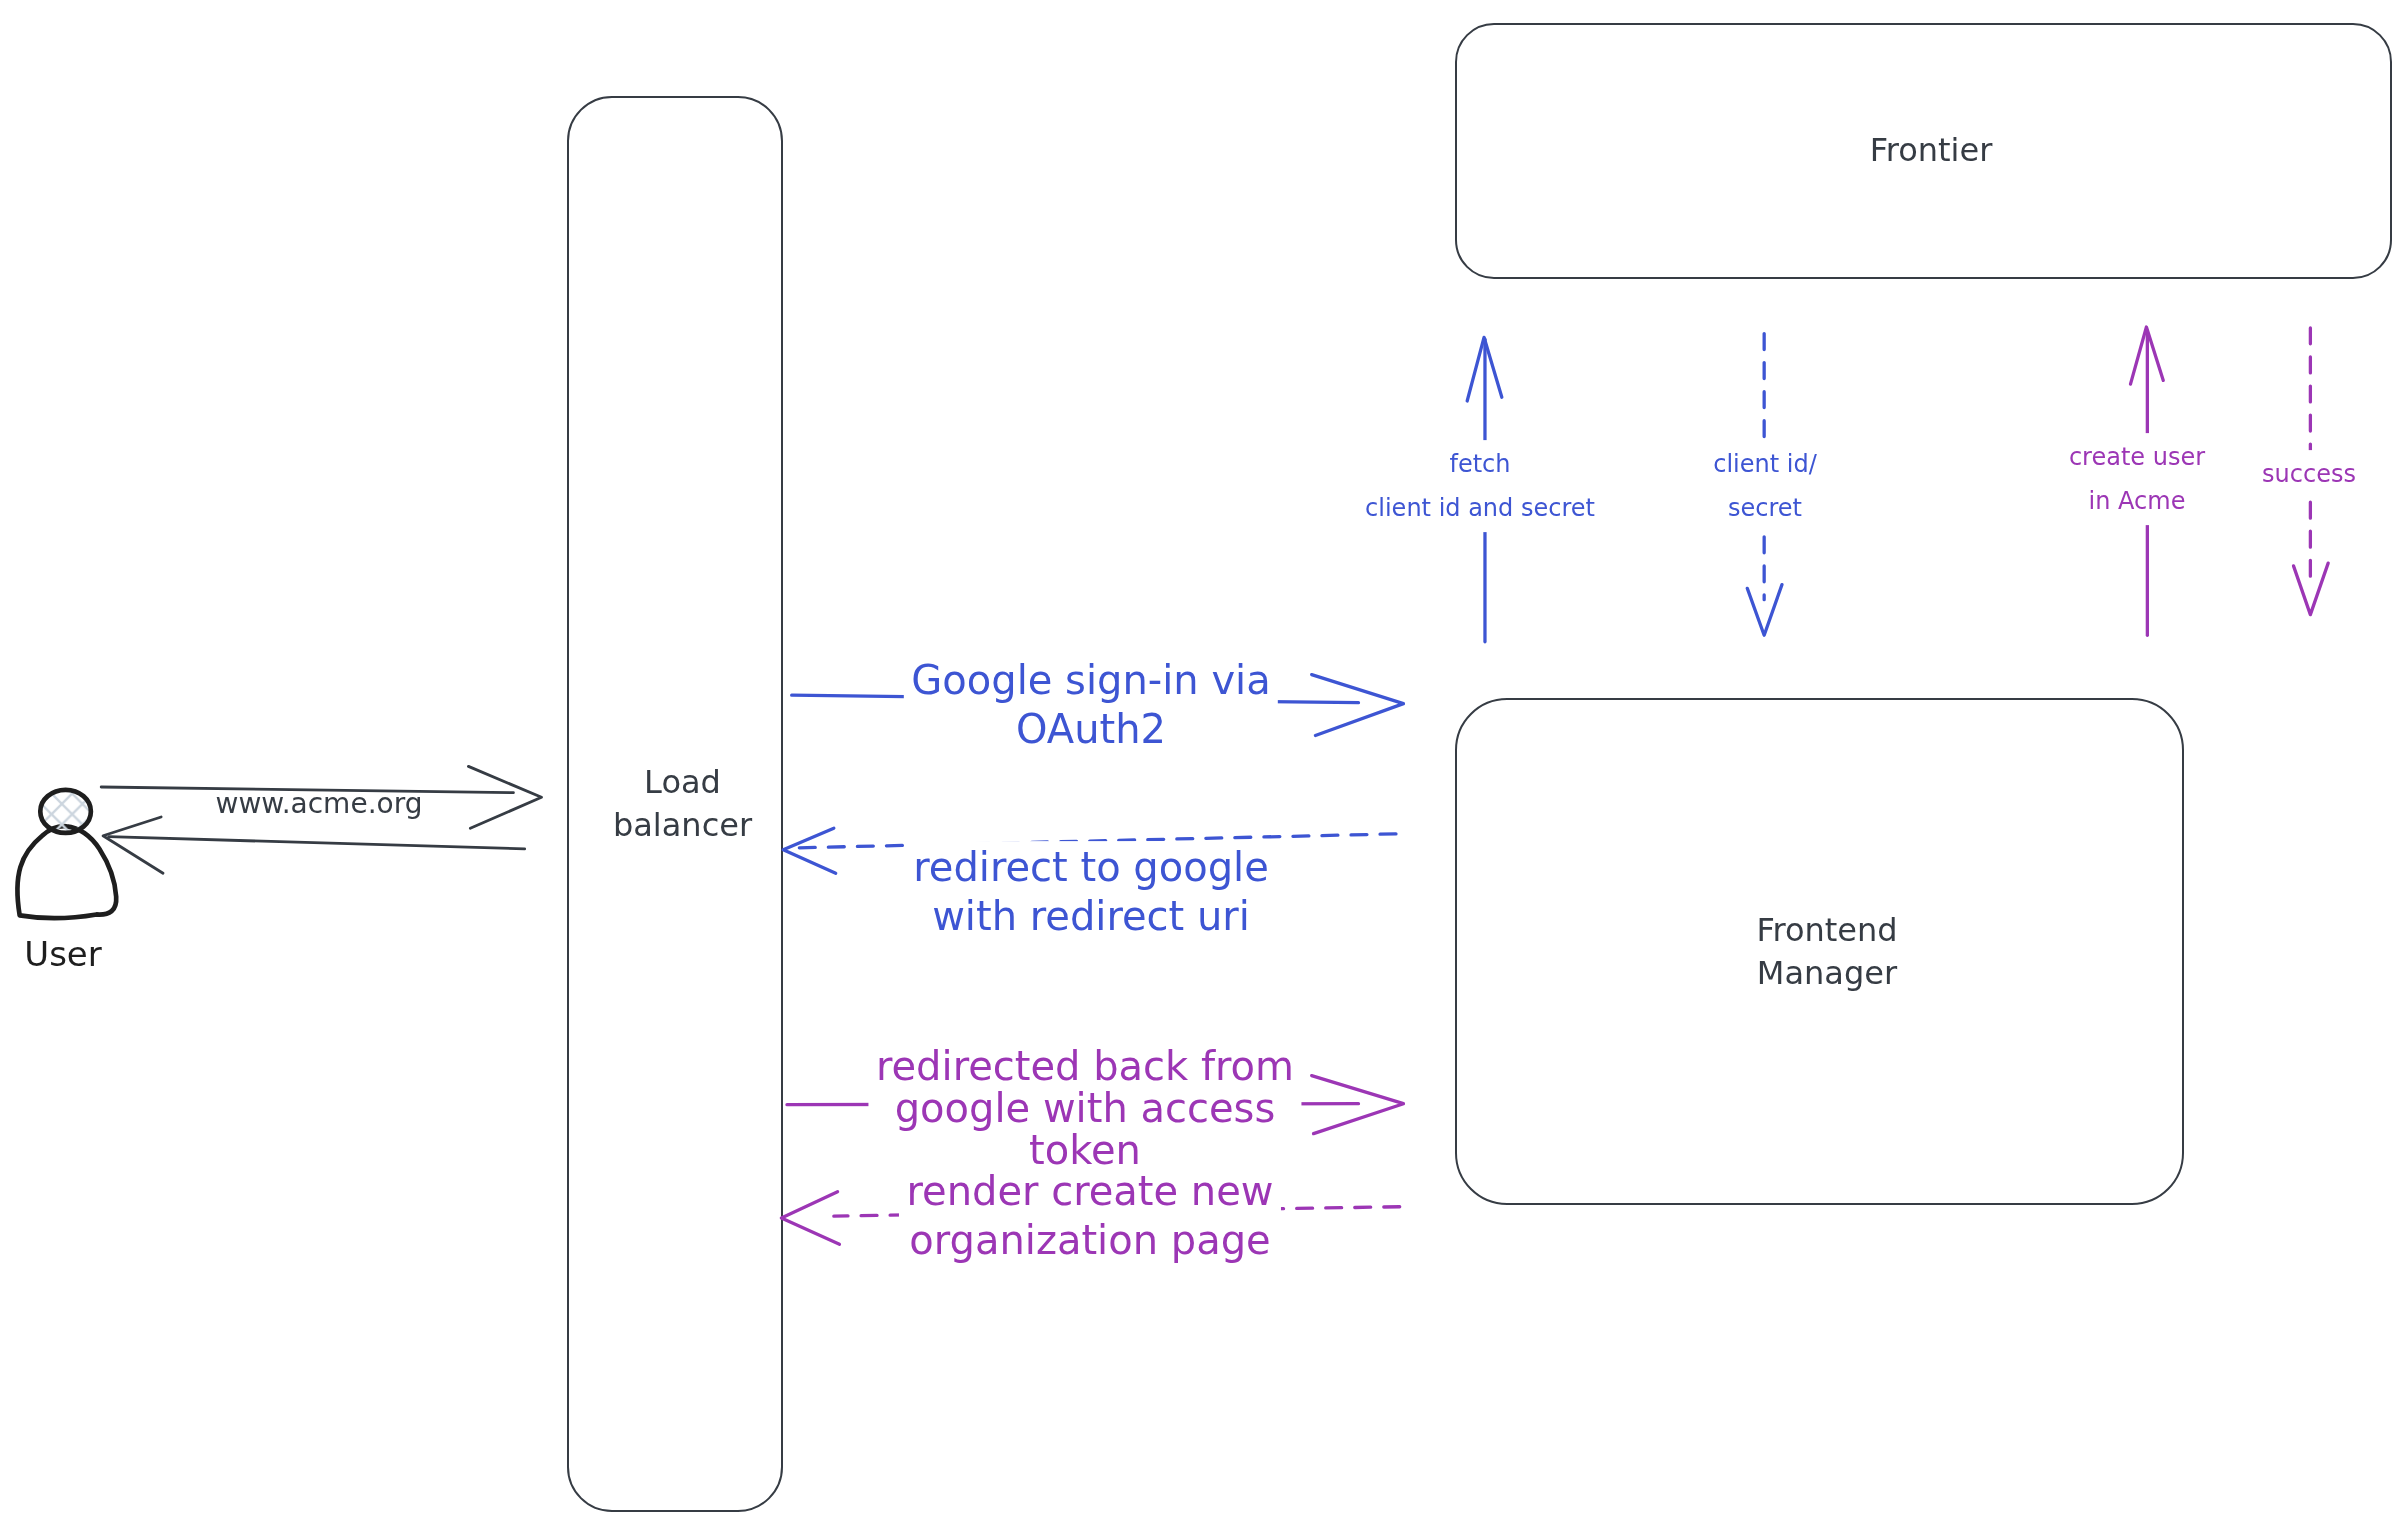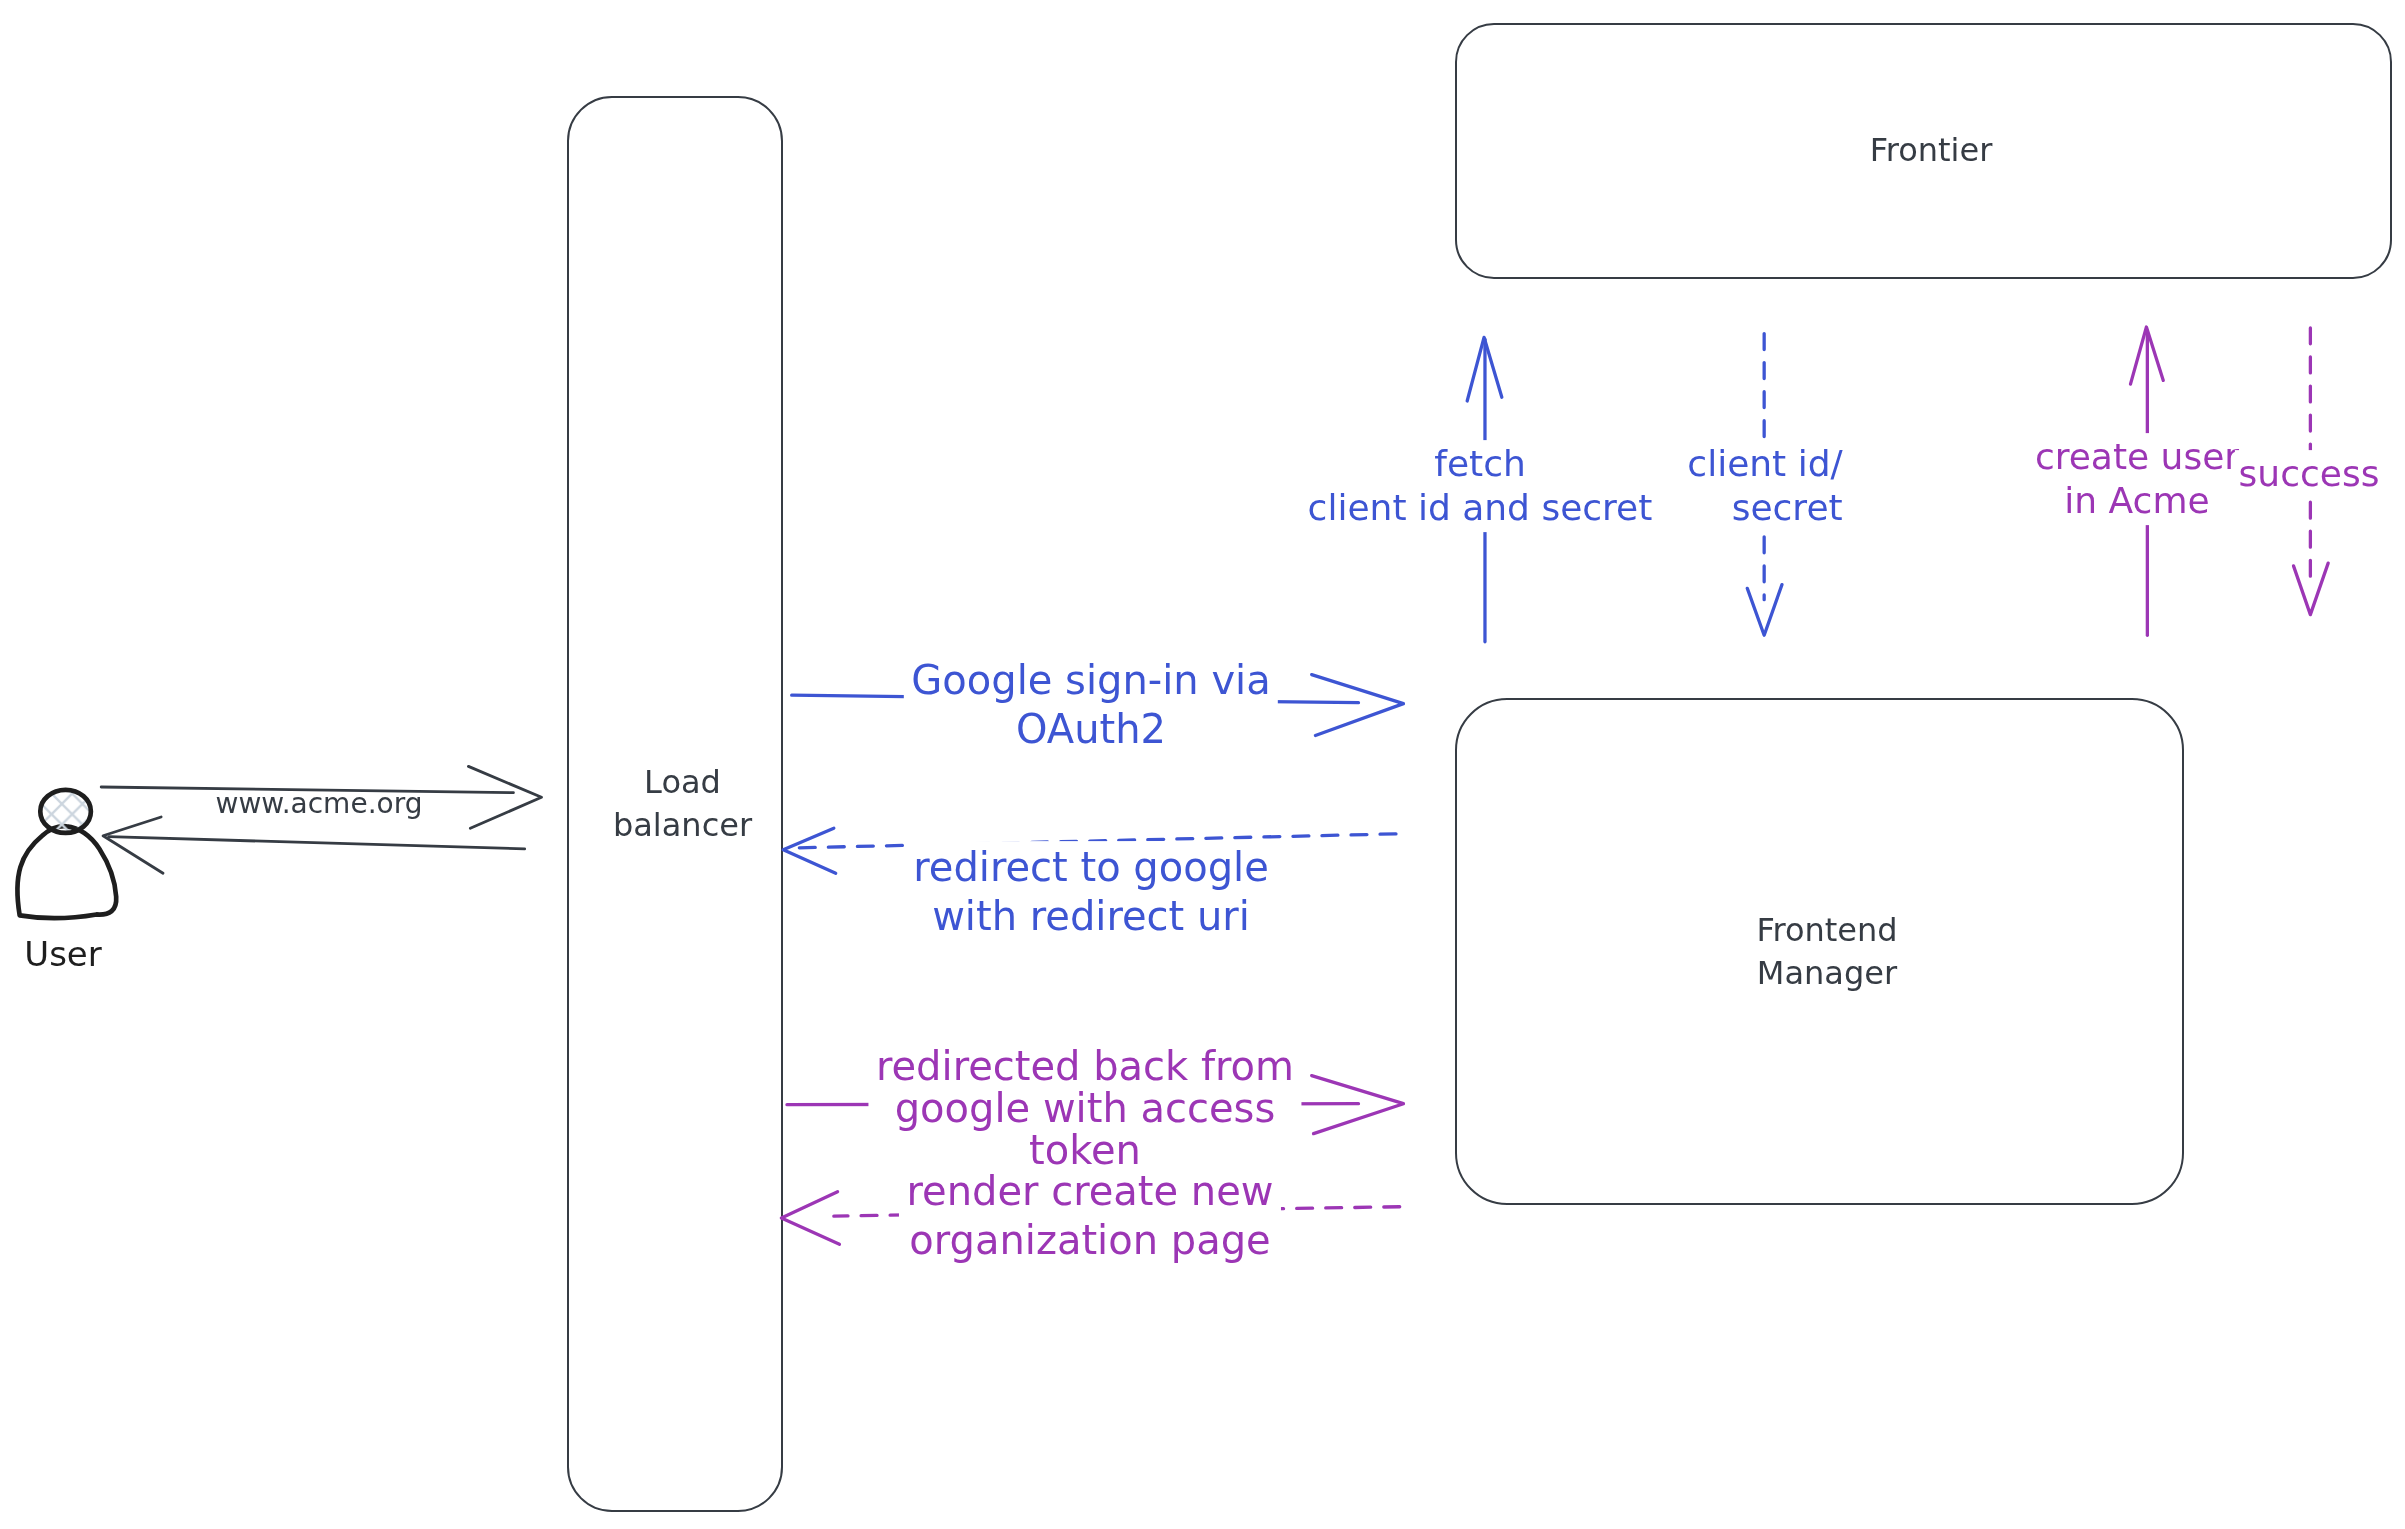--- a/index.html
+++ b/index.html
@@ -43,28 +43,28 @@
     white-space:pre-line;
     z-index:3;
     background:#fff;
     padding:1.9px 7.5px;
   }
   .lbl.no-bg{background:transparent;padding:0;}
   .c-ink{color:var(--ink);}
   .c-blue{color:var(--blue);}
   .c-purple{color:var(--purple);}
   .h-lbl{font-size:40px;line-height:49px;}
-  .v-lbl{font-size:36px;line-height:44px;}
+  .v-lbl{font-size:24px;line-height:44px;}
   #lbl-www{left:319px;top:803px;font-size:28px;}
   #lbl-google{left:1091px;top:705px;}
   #lbl-redirect{left:1091px;top:892px;}
   #lbl-back{left:1085px;top:1108px;line-height:42px;}
   #lbl-render{left:1090px;top:1216px;}
   #lbl-fetch{left:1480px;top:486px;}
-  #lbl-clientid{left:1765px;top:486px;text-align:right;}
+  #lbl-clientid{left:1765px;top:486px;}
   #lbl-createuser{left:2137px;top:479px;padding:1.9px 3.7px;}
   #lbl-success{left:2309px;top:474px;padding:1.9px 3.7px;z-index:4;}
   #lbl-user{left:63px;top:954px;font-size:34px;z-index:3;background:transparent;}
 </style>
 </head>
 <body>
 
 <div id="canvas">
 
   <div class="node" id="node-load-balancer">

